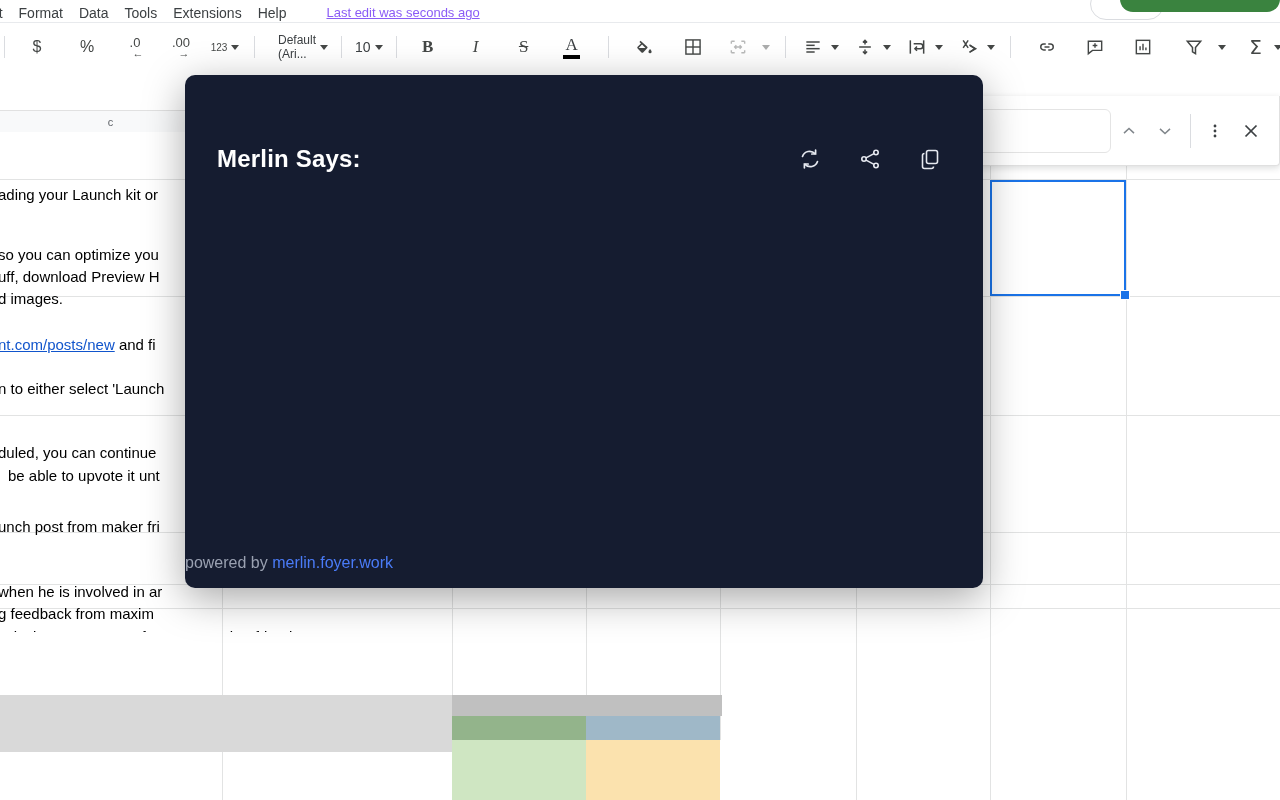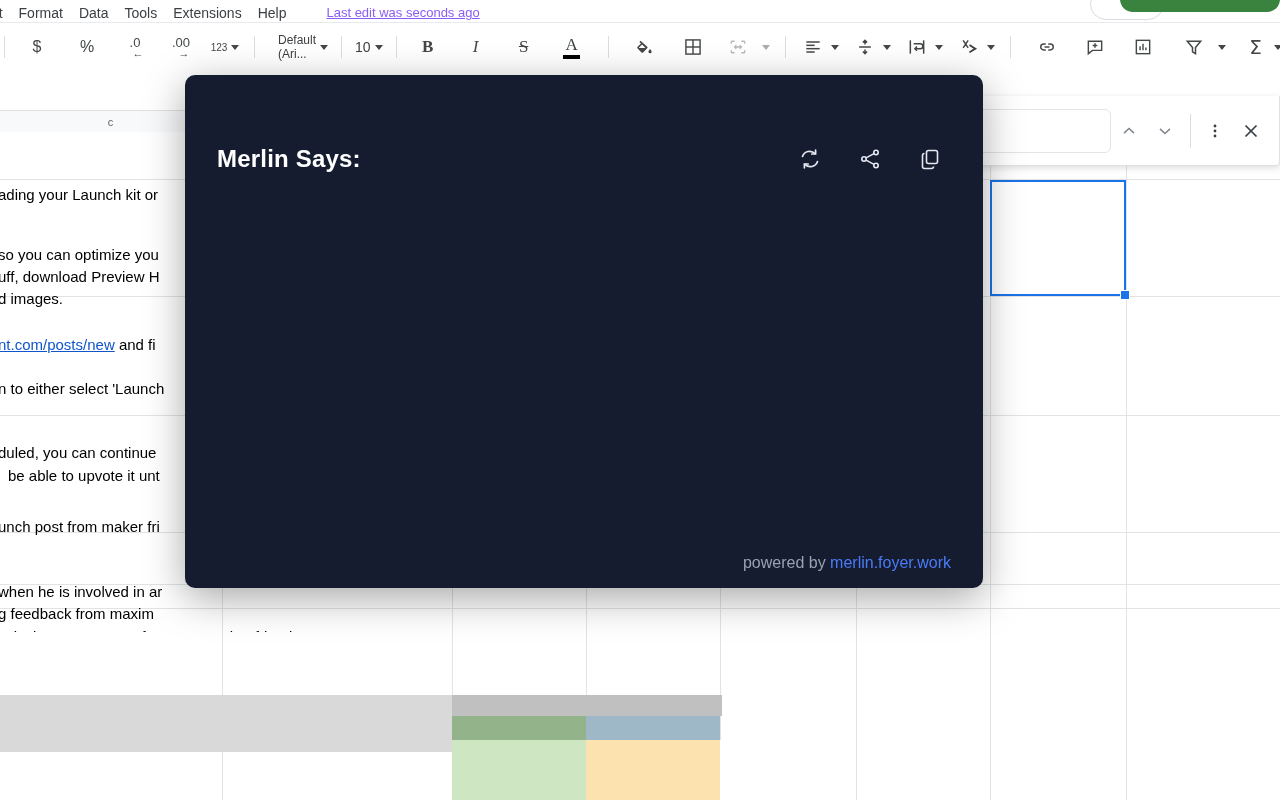--- a/index.html
+++ b/index.html
@@ -170,21 +170,21 @@
   }
   .merlin-acts{display:flex;align-items:center;gap:34px;}
   .act{
     width:26px;height:26px;display:flex;align-items:center;justify-content:center;
     color:#e6e9f0;cursor:pointer;
   }
   .merlin-answer{
     margin-top:28px;font-size:17px;color:#e3e6ee;letter-spacing:.1px;
   }
   .merlin-foot{
-    position:absolute;left:0;bottom:16px;width:798px;text-align:right;
+    position:absolute;left:0;bottom:16px;width:798px;
     padding-right:32px;box-sizing:border-box;
     font-size:16px;color:#9aa1b1;
   }
   .merlin-foot a{color:#4a7bf7;text-decoration:none;}
 </style>
 </head>
 <body>
 
 <div class="menubar">
   <div class="menu-item">rt</div>

